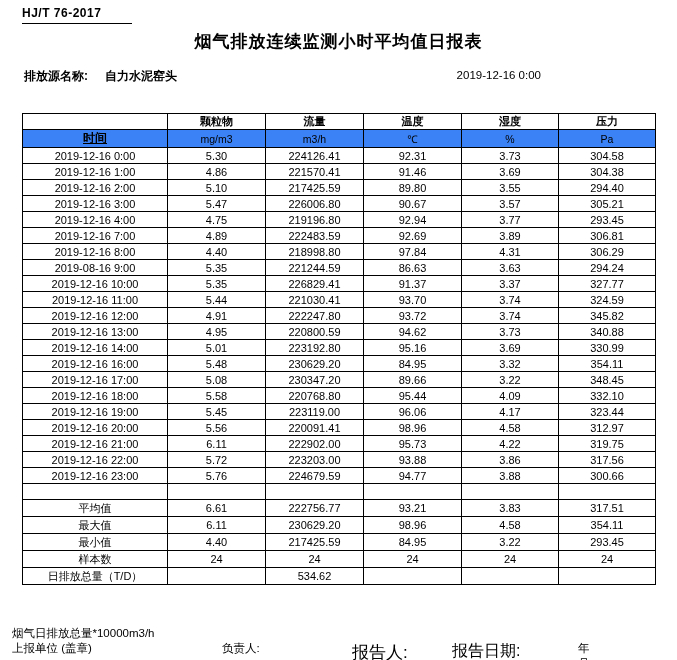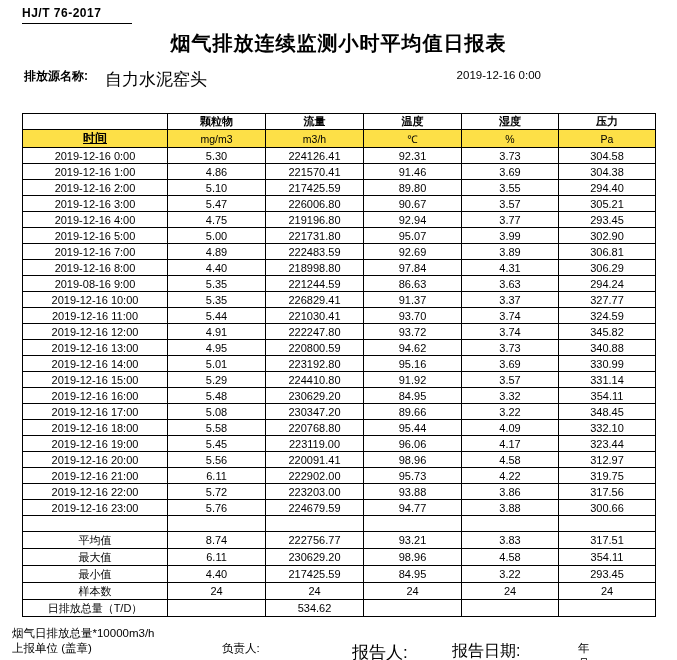--- a/index.html
+++ b/index.html
@@ -35,37 +35,37 @@
     width: 110px;
     height: 0;
     border-top: 1px solid #000;
   }
   .doc-title {
     position: absolute;
     left: 0;
     top: 30px;
     width: 677px;
     text-align: center;
-    font-size: 20px;
+    font-size: 17px;
     font-weight: bold;
     letter-spacing: 1px;
   }
   .src-label {
     position: absolute;
     left: 24px;
     top: 68px;
     font-size: 12px;
     font-weight: bold;
   }
   .src-value {
     position: absolute;
     left: 105px;
     top: 68px;
-    font-size: 17px;
-    font-weight: normal;
+    font-size: 12px;
+    font-weight: bold;
   }
   .date-right {
     position: absolute;
     right: 24px;
     top: 69px;
     font-size: 11.5px;
   }
   table.main {
     position: absolute;
     left: 22px;
@@ -82,21 +82,21 @@
     height: 15px;
     padding: 0;
     font-family: "Liberation Sans", sans-serif;
   }
   td.hdr-param {
     font-size: 12px;
     font-weight: bold;
     height: 32px;
   }
   tr.unit-row td {
-    background: #fde047;
+    background: #3b82f6;
     font-size: 10.5px;
     height: 17px;
   }
   tr.unit-row td.time-unit {
     font-size: 12px;
     font-weight: bold;
     text-decoration: underline;
   }
   td.time-cell {
     font-size: 11px;
@@ -223,28 +223,20 @@
       </tr>
       <tr>
         <td class="time-cell">2019-12-16 4:00</td>
         <td>4.75</td>
         <td>219196.80</td>
         <td>92.94</td>
         <td>3.77</td>
         <td>293.45</td>
       </tr>
       <tr>
-        <td class="time-cell">2019-12-16 5:00</td>
-        <td>5.00</td>
-        <td>221731.80</td>
-        <td>95.07</td>
-        <td>3.99</td>
-        <td>302.90</td>
-      </tr>
-      <tr>
         <td class="time-cell">2019-12-16 7:00</td>
         <td>4.89</td>
         <td>222483.59</td>
         <td>92.69</td>
         <td>3.89</td>
         <td>306.81</td>
       </tr>
       <tr>
         <td class="time-cell">2019-12-16 8:00</td>
         <td>4.40</td>
@@ -295,28 +287,20 @@
       </tr>
       <tr>
         <td class="time-cell">2019-12-16 14:00</td>
         <td>5.01</td>
         <td>223192.80</td>
         <td>95.16</td>
         <td>3.69</td>
         <td>330.99</td>
       </tr>
       <tr>
-        <td class="time-cell">2019-12-16 15:00</td>
-        <td>5.29</td>
-        <td>224410.80</td>
-        <td>91.92</td>
-        <td>3.57</td>
-        <td>331.14</td>
-      </tr>
-      <tr>
         <td class="time-cell">2019-12-16 16:00</td>
         <td>5.48</td>
         <td>230629.20</td>
         <td>84.95</td>
         <td>3.32</td>
         <td>354.11</td>
       </tr>
       <tr>
         <td class="time-cell">2019-12-16 17:00</td>
         <td>5.08</td>
@@ -378,21 +362,21 @@
         <td></td>
         <td></td>
         <td></td>
         <td></td>
         <td></td>
         <td></td>
       </tr>
 
       <tr class="sum-row">
         <td class="stat-label">平均值</td>
-        <td>8.74</td>
+        <td>6.61</td>
         <td>222756.77</td>
         <td>93.21</td>
         <td>3.83</td>
         <td>317.51</td>
       </tr>
       <tr class="sum-row">
         <td class="stat-label">最大值</td>
         <td>6.11</td>
         <td>230629.20</td>
         <td>98.96</td>

